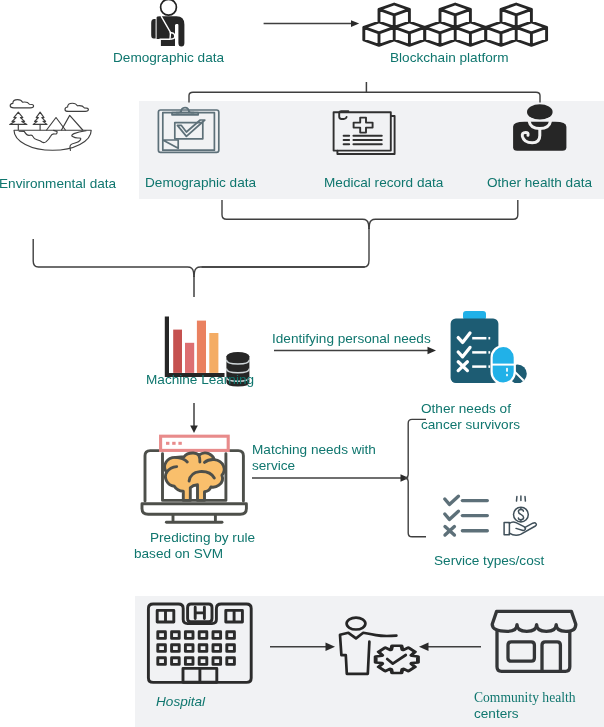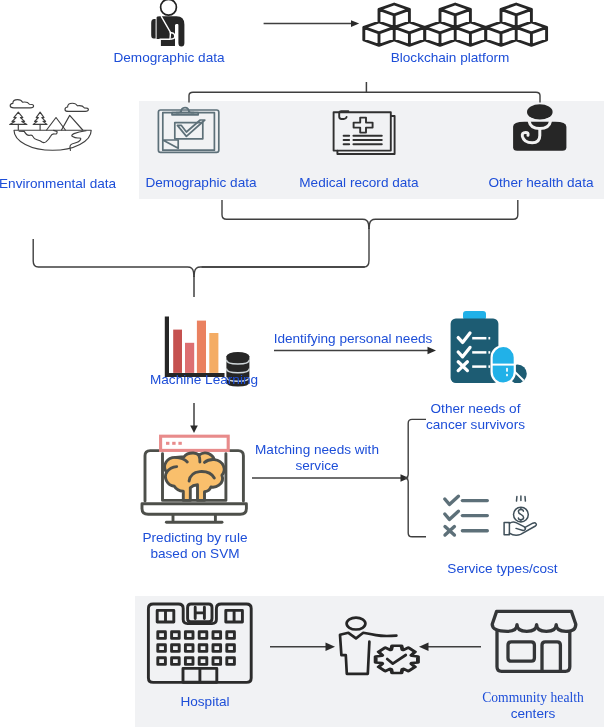--- a/index.html
+++ b/index.html
@@ -1,19 +1,19 @@
 <!DOCTYPE html>
 <html><head>
 <meta charset="utf-8">
 <style>
   html,body{margin:0;padding:0;background:#fff;}
   body{width:604px;height:727px;font-family:"Liberation Sans",sans-serif;overflow:hidden;}
   #root{position:relative;width:604px;height:727px;background:#fff;}
   .band{position:absolute;background:#f1f2f4;}
-  .ctr{position:absolute;font-size:13.6px;color:#1d4ed8;line-height:16px;text-align:center;}
+  .ctr{position:absolute;font-size:13.6px;color:#0f766e;line-height:16px;text-align:left;}
   .ico{position:absolute;}
   svg.ico{overflow:visible;}
   svg.conn{position:absolute;left:0;top:0;overflow:visible;}
 </style>
 </head>
 <body>
 
 <div id="root">
 
   <div class="band" style="left:139px;top:101px;width:465px;height:98px;"></div>
@@ -93,21 +93,21 @@
 
       <path d="M17.4 1.2 L10.4 1.2 Q8.2 1.2 8.2 3.6 L8.2 6.6 Q8.2 9.0 10.4 9.0 L12.8 9.0 Q15.0 9.0 15.6 7.0"></path>
 
       <path d="M29.2 7.6 L35.0 7.6 L35.0 12.6 L41.6 12.6 L41.6 17.6 L35.0 17.6 L35.0 22.6 L29.2 22.6 L29.2 17.6 L22.6 17.6 L22.6 12.6 L29.2 12.6 Z"></path>
 
       <path d="M12.6 25.8 L18.2 25.8 M22.4 25.8 L50.8 25.8"></path>
       <path d="M12.6 30.0 L18.2 30.0 M22.4 30.0 L50.8 30.0"></path>
       <path d="M12.6 34.2 L18.2 34.2 M22.4 34.2 L50.8 34.2"></path>
     </g>
   </svg>
-  <div class="ctr" style="left:299px;top:175px;width:120px;">Medical record data</div>
+  <div class="ctr" style="left:324px;top:175px;width:120px;">Medical record data</div>
   <svg class="ico" style="left:510px;top:102px;" width="60" height="52" viewBox="0 0 60 52">
     <g fill="#262626">
       <ellipse cx="29.8" cy="9.9" rx="12.8" ry="7.6"></ellipse>
       <path d="M3.1 24.8 Q3.1 19.8 14.4 19.8 L45.0 19.8 Q56.4 19.8 56.4 24.8 L56.4 45.2 Q56.4 48.7 52.4 48.7 L7.1 48.7 Q3.1 48.7 3.1 45.2 Z"></path>
     </g>
     <g fill="none" stroke="#f2f2f2" stroke-width="3.0" stroke-linecap="round">
 
       <path d="M19.2 19.6 Q20.4 26.6 29.8 26.6 Q39.2 26.6 40.4 19.6"></path>
 
       <path d="M29.8 26.8 L29.8 33.5 Q29.8 40.8 22.2 40.8 Q14.0 40.8 12.4 34.4 Q11.6 30.4 15.6 30.4 Q18.6 30.4 18.0 33.2"></path>
@@ -176,21 +176,21 @@
       <path d="M43.9 23.8 Q47.3 19.6 53.5 20.0 Q56.9 20.2 58.9 22.2 Q63.3 18.6 68.7 20.6 Q72.9 22.2 74.3 26.6 Q81.1 27.2 83.5 33.0 Q85.5 38.2 81.9 42.2 Q84.3 48.2 78.9 52.2 Q75.5 54.8 70.9 54.0 Q69.3 58.2 64.5 58.8 L64.5 67.4 L57.5 67.4 L57.5 51.8 Q52.9 52.2 50.3 54.8 L50.3 67.4 L43.3 67.4 L43.3 58.2 Q37.1 57.8 34.3 53.2 Q28.9 52.4 26.5 47.8 Q24.3 43.4 26.5 39.4 Q22.7 34.2 26.1 29.0 Q29.3 24.2 35.7 24.4 Z" fill="#f9bf6c" stroke="#4d4f4a" stroke-width="2.9" stroke-linejoin="round"></path>
       <g fill="none" stroke="#4d4f4a" stroke-width="2.9" stroke-linecap="round">
         <path d="M58.9 22.2 Q60.1 25.6 59.9 29.0"></path>
         <path d="M35.7 24.4 Q43.5 24.8 47.3 29.0"></path>
         <path d="M74.3 26.6 Q68.3 26.2 64.5 29.4"></path>
         <path d="M26.5 39.4 Q30.3 34.0 36.7 33.6"></path>
         <path d="M49.1 48.0 Q50.3 39.6 59.7 38.6 Q70.3 37.8 74.3 45.0"></path>
       </g>
     </g>
   </svg>
-  <div class="ctr" style="left:134px;top:530px;width:122px;">Predicting by rule</div>
+  <div class="ctr" style="left:150px;top:530px;width:122px;">Predicting by rule</div>
   <div class="ctr" style="left:134px;top:546px;width:122px;">based on SVM</div>
 
   <div class="ctr" style="left:252px;top:442px;width:130px;">Matching needs with</div>
   <div class="ctr" style="left:252px;top:458px;width:130px;">service</div>
 
   <div class="ctr" style="left:421px;top:401px;width:109px;">Other needs of</div>
   <div class="ctr" style="left:421px;top:417px;width:109px;">cancer survivors</div>
   <svg class="ico" style="left:440px;top:492px;" width="102" height="48" viewBox="0 0 102 48">
     <g fill="none" stroke="#5d7079" stroke-width="3.4" stroke-linecap="round" stroke-linejoin="round">
       <path d="M4.8 7.0 L9.4 12.4 L18.4 4.2"></path>
@@ -204,21 +204,21 @@
       <circle cx="80.9" cy="22.6" r="7.4"></circle>
       <path d="M83.4 19.2 Q83.4 17.4 80.9 17.4 Q78.4 17.4 78.4 19.4 Q78.4 21.2 80.9 22.4 Q83.6 23.6 83.6 25.6 Q83.6 27.8 80.9 27.8 Q78.4 27.8 78.4 26.0"></path>
       <path d="M80.9 15.8 L80.9 17.4 M80.9 27.8 L80.9 29.4"></path>
       <path d="M76.5 9.1 L76.9 4.5 M80.9 8.6 L80.9 4.0 M85.4 9.1 L85.0 4.5"></path>
 
       <path d="M69.4 30.6 L64.1 30.6 L64.1 42.8 L69.4 42.8 Z"></path>
       <path d="M69.4 31.4 Q72.6 29.0 76.0 30.6 L84.0 34.6 Q86.0 35.6 85.2 37.4 Q84.4 38.8 82.2 38.2 L76.0 36.4"></path>
       <path d="M69.4 41.2 Q74.8 44.6 80.6 42.4 L95.4 34.0 Q97.0 33.0 96.0 31.6 Q95.0 30.2 92.8 31.2 L84.6 35.6"></path>
     </g>
   </svg>
-  <div class="ctr" style="left:446px;top:553px;width:113px;margin-top:8px;">Service types/cost</div>
+  <div class="ctr" style="left:434px;top:553px;width:113px;">Service types/cost</div>
 
   <svg class="ico" style="left:146px;top:602px;" width="108" height="84" viewBox="0 0 108 84">
     <g fill="none" stroke="#2b2b2b" stroke-width="2.9" stroke-linejoin="round" stroke-linecap="round">
 
       <path d="M2.4 6.5 Q2.4 2.0 7.2 2.0 L32.4 2.0 Q37.2 2.0 37.2 6.5 L37.2 17.6 Q37.2 21.6 41.6 21.6 L66.0 21.6 Q70.4 21.6 70.4 17.6 L70.4 6.5 Q70.4 2.0 75.2 2.0 L100.4 2.0 Q105.2 2.0 105.2 6.5 L105.2 76.0 Q105.2 80.4 100.4 80.4 L7.2 80.4 Q2.4 80.4 2.4 76.0 Z"></path>
 
       <path d="M45.0 2.0 L62.6 2.0 Q66.0 2.0 66.0 5.4 L66.0 16.4 Q66.0 19.8 62.6 19.8 L45.0 19.8 Q41.6 19.8 41.6 16.4 L41.6 5.4 Q41.6 2.0 45.0 2.0 Z"></path>
       <path d="M49.2 5.2 L49.2 16.6 M58.4 5.2 L58.4 16.6 M49.2 10.9 L58.4 10.9"></path>
 
       <path d="M11.2 8.4 L27.8 8.4 L27.8 20.0 L11.2 20.0 Z M19.5 8.4 L19.5 20.0"></path>
@@ -242,21 +242,21 @@
         <path d="M25.6 55.8 L33.2 55.8 L33.2 62.4 L25.6 62.4 Z"></path>
         <path d="M39.4 55.8 L47.0 55.8 L47.0 62.4 L39.4 62.4 Z"></path>
         <path d="M53.2 55.8 L60.8 55.8 L60.8 62.4 L53.2 62.4 Z"></path>
         <path d="M67.0 55.8 L74.6 55.8 L74.6 62.4 L67.0 62.4 Z"></path>
         <path d="M80.8 55.8 L88.4 55.8 L88.4 62.4 L80.8 62.4 Z"></path>
       </g>
 
       <path d="M37.0 66.4 L70.8 66.4 L70.8 80.2 L37.0 80.2 Z M53.9 66.4 L53.9 80.2"></path>
     </g>
   </svg>
-  <div class="ctr" style="left:164px;top:694px;width:82px;">Hospital</div>
+  <div class="ctr" style="left:156px;top:694px;width:82px;font-style:italic;">Hospital</div>
   <svg class="ico" style="left:337px;top:614px;" width="84" height="64" viewBox="0 0 84 64">
     <g fill="none" stroke="#262626" stroke-width="2.7" stroke-linejoin="round" stroke-linecap="round">
       <ellipse cx="19.0" cy="9.6" rx="9.4" ry="5.9"></ellipse>
       <path d="M59.4 21.6 Q46.8 22.6 39.0 21.2 Q31.2 19.8 26.2 18.8 L19.0 24.4 L11.4 18.8 L3.0 20.8 L4.4 41.2 L8.8 41.2 L9.8 59.8 L30.8 59.8 L32.4 27.6"></path>
     </g>
     <g fill="none" stroke="#262626" stroke-width="2.7" stroke-linejoin="round" stroke-linecap="round">
       <path transform="translate(59.8 45.4) scale(1.105 0.715)" stroke-width="3.5" d="M5.09 13.47 L4.20 19.14 L-4.20 19.14 L-5.09 13.47 L-5.93 13.12 L-10.57 16.51 L-16.51 10.57 L-13.12 5.93 L-13.47 5.09 L-19.14 4.20 L-19.14 -4.20 L-13.47 -5.09 L-13.12 -5.93 L-16.51 -10.57 L-10.57 -16.51 L-5.93 -13.12 L-5.09 -13.47 L-4.20 -19.14 L4.20 -19.14 L5.09 -13.47 L5.93 -13.12 L10.57 -16.51 L16.51 -10.57 L13.12 -5.93 L13.47 -5.09 L19.14 -4.20 L19.14 4.20 L13.47 5.09 L13.12 5.93 L16.51 10.57 L10.57 16.51 L5.93 13.12 Z"></path>
       <path d="M50.2 45.0 L55.8 49.6 L68.8 41.0"></path>
     </g>
   </svg>

